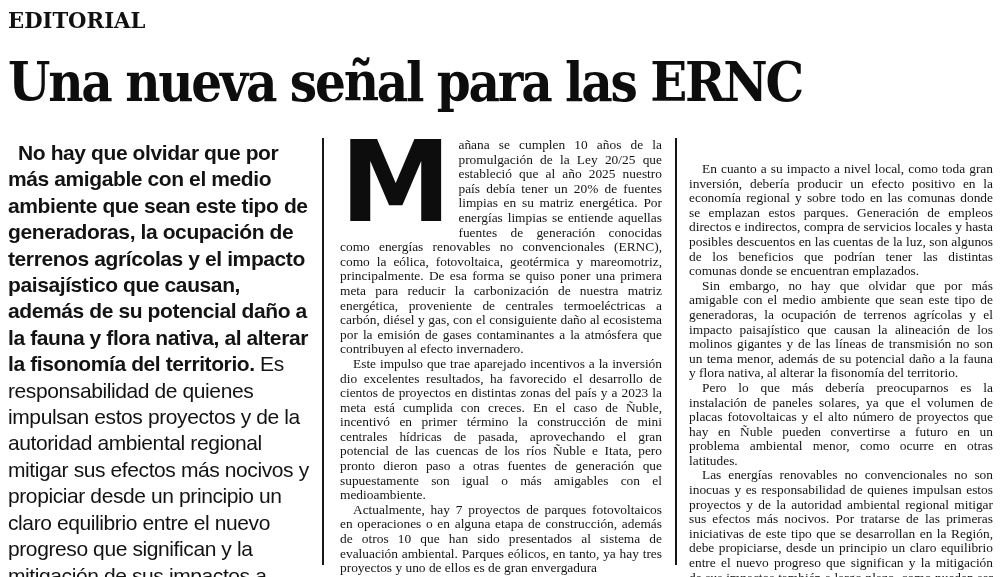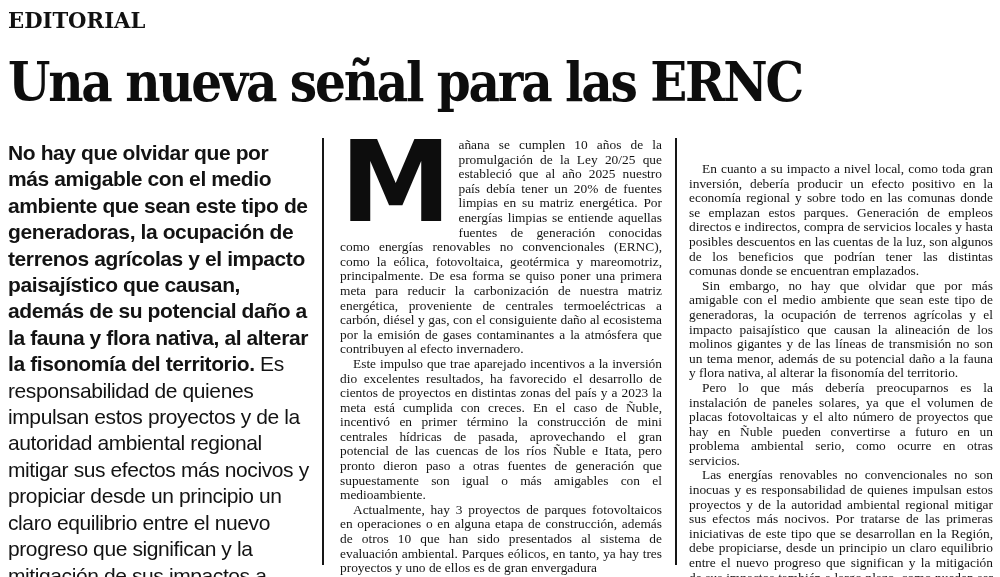--- a/index.html
+++ b/index.html
@@ -55,21 +55,21 @@
   
   .col-lead { width: 306px; flex: 0 0 auto; }
   .lead-text {
     margin: 2px 0 0 0;
     font-family: "Liberation Sans", sans-serif;
     font-size: 21px;
     line-height: 26.4px;
     letter-spacing: -0.4px;
     color: #131313;
   }
-  .lead-bold { font-weight: 700; }
+  .lead-bold { font-weight: 700; margin-left: 10px; }
   .lead-regular { font-weight: 400; }
 
   
   .col-body { flex: 0 0 auto; }
   .col-body-1 { width: 322px; }
   .col-body-2 { width: 304px; margin-top: 24px; }
   .body-p {
     margin: 0;
     font-family: "Liberation Serif", serif;
     font-size: 13.4px;
@@ -103,26 +103,26 @@
 
     <div class="col col-lead">
       <p class="lead-text"><span class="lead-bold">No hay que olvidar que por más amigable con el medio ambiente que sean este tipo de generadoras, la ocupación de terrenos agrícolas y el impacto paisajístico que causan, además de su potencial daño a la fauna y flora nativa, al alterar la fisonomía del territorio.</span><span class="lead-regular"> Es responsabilidad de quienes impulsan estos proyectos y de la autoridad ambiental regional mitigar sus efectos más nocivos y propiciar desde un principio un claro equilibrio entre el nuevo progreso que significan y la mitigación de sus impactos a corto y largo plazo.</span></p>
     </div>
 
     <div class="rule rule-1"></div>
 
     <div class="col col-body col-body-1">
       <p class="body-p"><span class="dropcap">M</span><span>añana se cumplen 10 años de la promulgación de la Ley 20/25 que estableció que al año 2025 nuestro país debía tener un 20% de fuentes limpias en su matriz energética. Por energías limpias se entiende aquellas fuentes de generación conocidas como energías renovables no convencionales (ERNC), como la eólica, fotovoltaica, geotérmica y mareomotriz, principalmente. De esa forma se quiso poner una primera meta para reducir la carbonización de nuestra matriz energética, proveniente de centrales termoeléctricas a carbón, diésel y gas, con el consiguiente daño al ecosistema por la emisión de gases contaminantes a la atmósfera que contribuyen al efecto invernadero.</span></p>
       <p class="body-p indent">Este impulso que trae aparejado incentivos a la inversión dio excelentes resultados, ha favorecido el desarrollo de cientos de proyectos en distintas zonas del país y a 2023 la meta está cumplida con creces. En el caso de Ñuble, incentivó en primer término la construcción de mini centrales hídricas de pasada, aprovechando el gran potencial de las cuencas de los ríos Ñuble e Itata, pero pronto dieron paso a otras fuentes de generación que supuestamente son igual o más amigables con el medioambiente.</p>
-      <p class="body-p indent">Actualmente, hay 3 proyectos de parques fotovoltaicos en operaciones o en alguna etapa de construcción, además de otros 10 que han sido presentados al sistema de evaluación ambiental. Parques eólicos, en tanto, ya hay tres proyectos y uno de ellos es de gran envergadura</p>
+      <p class="body-p indent">Actualmente, hay 7 proyectos de parques fotovoltaicos en operaciones o en alguna etapa de construcción, además de otros 10 que han sido presentados al sistema de evaluación ambiental. Parques eólicos, en tanto, ya hay tres proyectos y uno de ellos es de gran envergadura</p>
     </div>
 
     <div class="rule rule-2"></div>
 
     <div class="col col-body col-body-2">
       <p class="body-p indent">En cuanto a su impacto a nivel local, como toda gran inversión, debería producir un efecto positivo en la economía regional y sobre todo en las comunas donde se emplazan estos parques. Generación de empleos directos e indirectos, compra de servicios locales y hasta posibles descuentos en las cuentas de la luz, son algunos de los beneficios que podrían tener las distintas comunas donde se encuentran emplazados.</p>
       <p class="body-p indent">Sin embargo, no hay que olvidar que por más amigable con el medio ambiente que sean este tipo de generadoras, la ocupación de terrenos agrícolas y el impacto paisajístico que causan la alineación de los molinos gigantes y de las líneas de transmisión no son un tema menor, además de su potencial daño a la fauna y flora nativa, al alterar la fisonomía del territorio.</p>
-      <p class="body-p indent">Pero lo que más debería preocuparnos es la instalación de paneles solares, ya que el volumen de placas fotovoltaicas y el alto número de proyectos que hay en Ñuble pueden convertirse a futuro en un problema ambiental serio, como ocurre en otras servicios.</p>
+      <p class="body-p indent">Pero lo que más debería preocuparnos es la instalación de paneles solares, ya que el volumen de placas fotovoltaicas y el alto número de proyectos que hay en Ñuble pueden convertirse a futuro en un problema ambiental menor, como ocurre en otras latitudes.</p>
       <p class="body-p indent">Las energías renovables no convencionales no son inocuas y es responsabilidad de quienes impulsan estos proyectos y de la autoridad ambiental regional mitigar sus efectos más nocivos. Por tratarse de las primeras iniciativas de este tipo que se desarrollan en la Región, debe propiciarse, desde un principio un claro equilibrio entre el nuevo progreso que significan y la mitigación de sus impactos también a largo plazo, como pueden ser miles de toneladas de residuos de paneles solares que también contribuyen a generar más emisiones de gases de efecto invernadero.</p>
     </div>
 
   </div>
 </div>
 
 </body></html>

